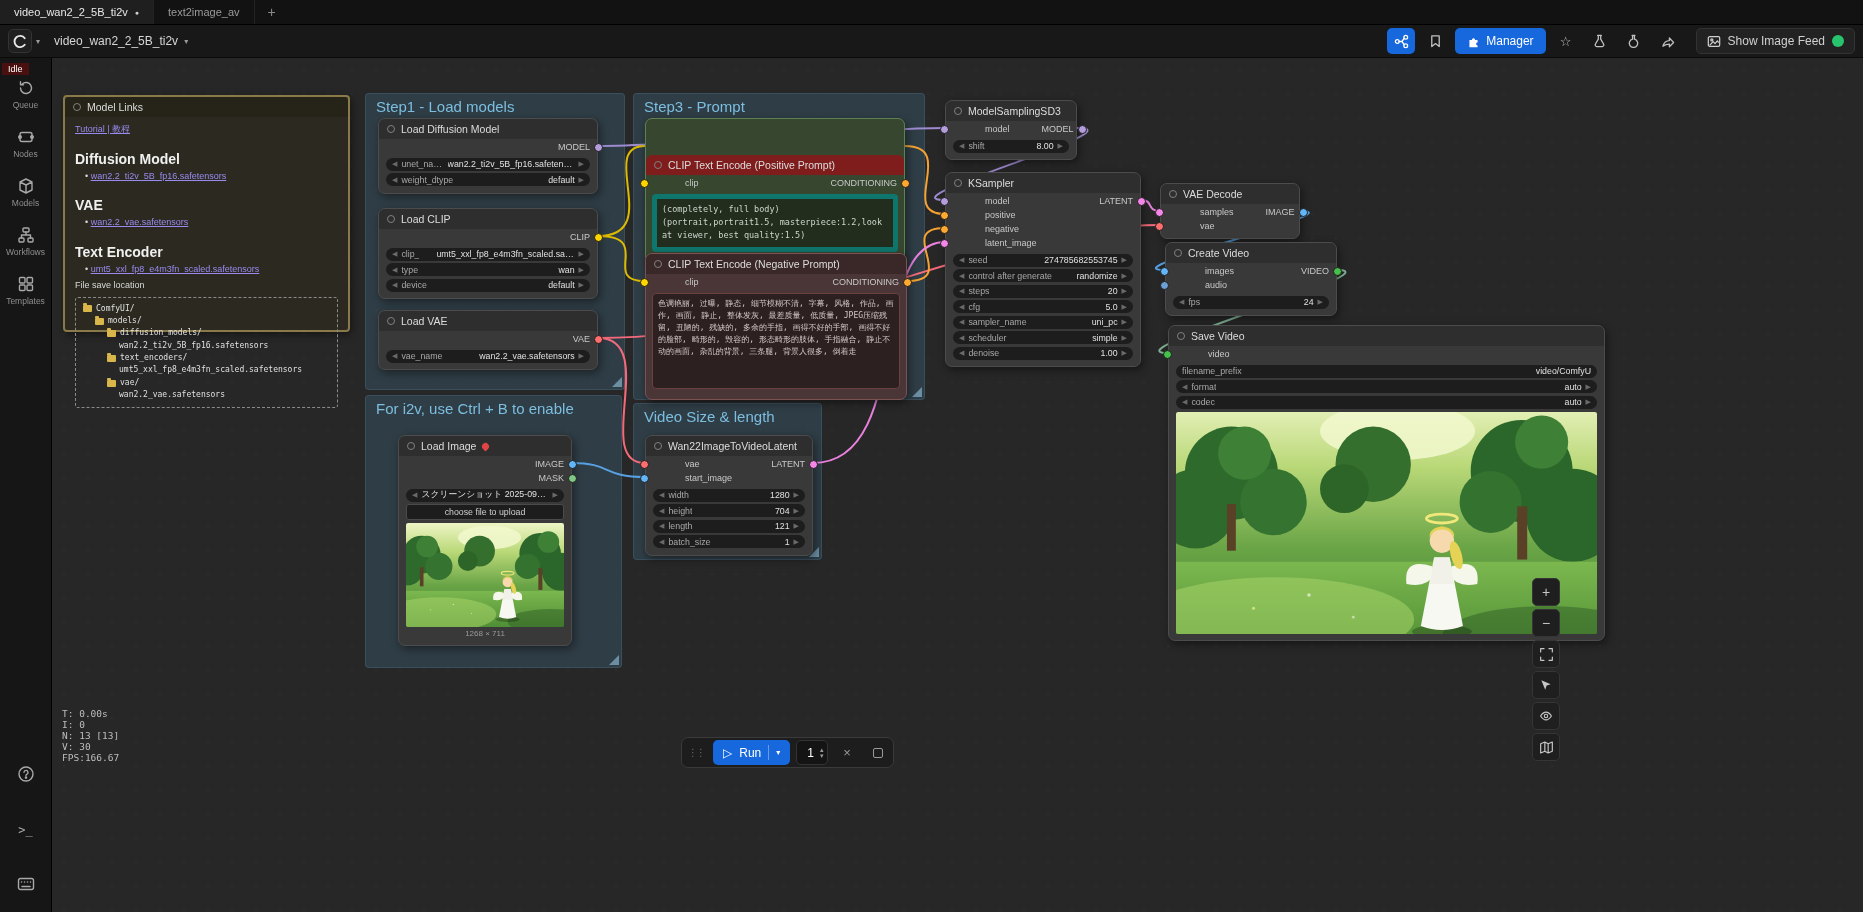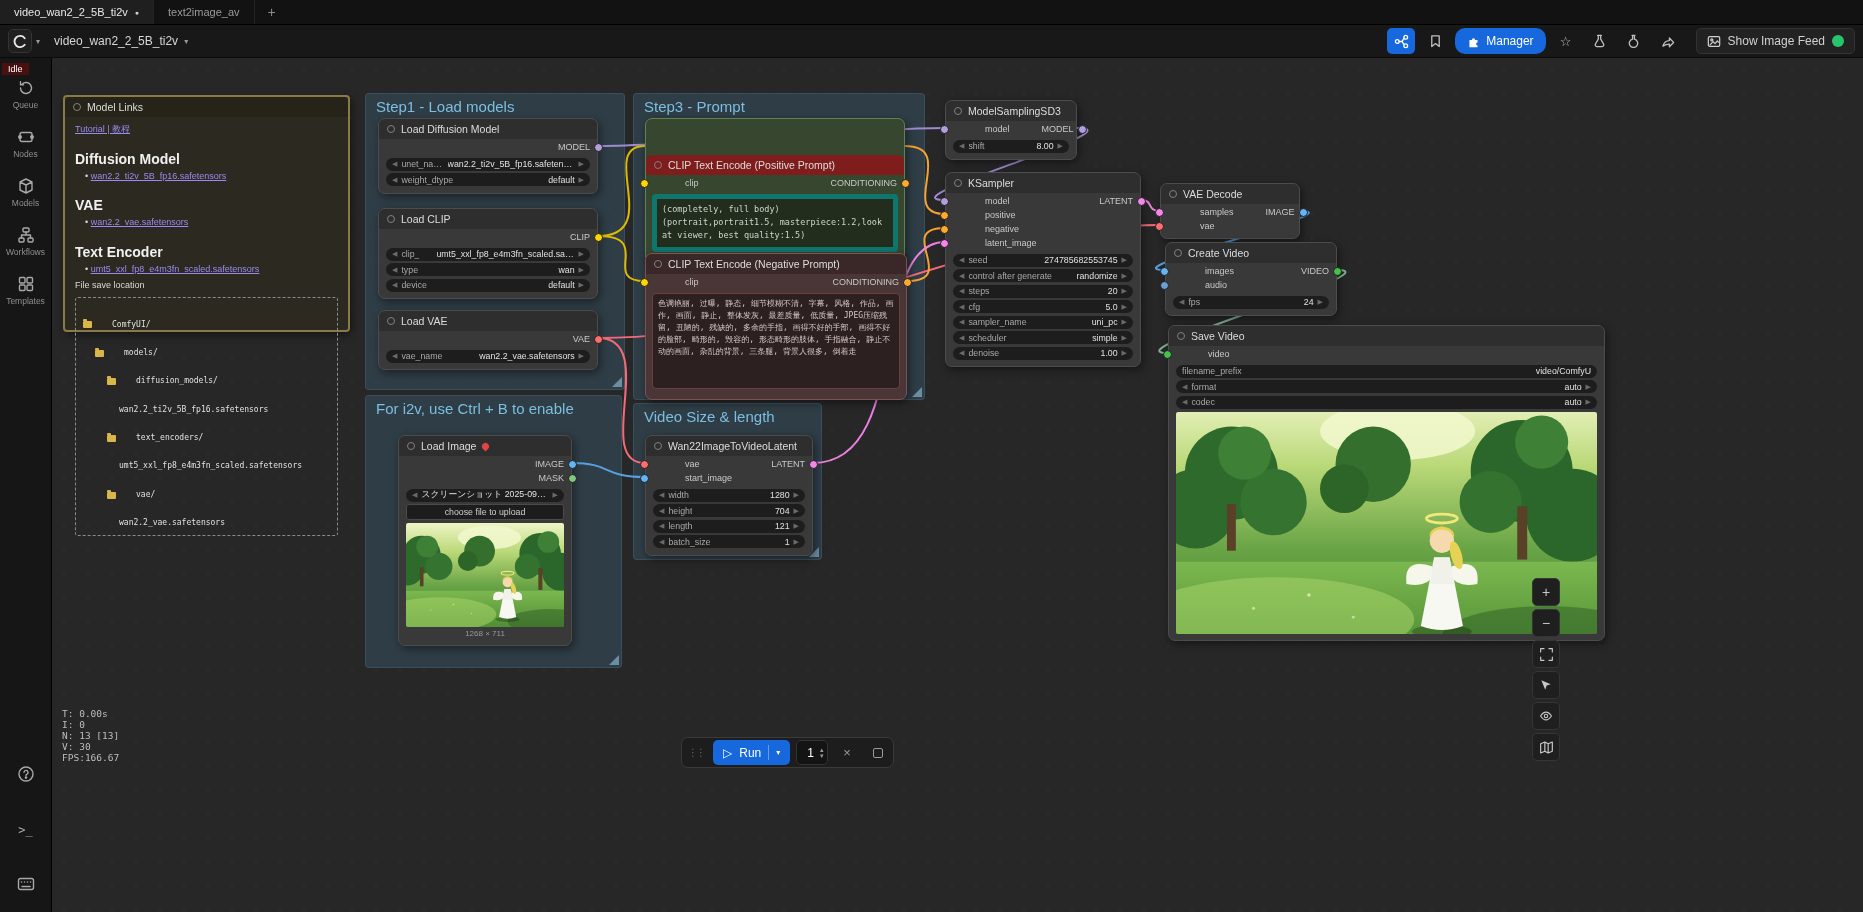--- a/index.html
+++ b/index.html
@@ -20,21 +20,21 @@
   .mb-left { display:flex; align-items:center; gap:14px; }
   .logo-btn { display:flex; align-items:center; gap:4px; cursor:pointer; }
   .logo-sq { width:24px; height:24px; background:#202020; border:1px solid #333; border-radius:5px;
     display:flex; align-items:center; justify-content:center; }
   .caret { font-size:8px; color:#9a9a9a; }
   .wf-name { display:flex; align-items:center; gap:6px; font-size:12px; color:#d6d6d6; cursor:pointer; }
   .mb-right { display:flex; align-items:center; gap:6px; }
   .icon-btn { width:28px; height:26px; border:none; border-radius:5px; background:transparent; color:#c0c0c0;
     display:flex; align-items:center; justify-content:center; cursor:pointer; font-size:13px; }
   .icon-btn.blue { background:#1668dc; color:#fff; }
-  .manager-btn { height:26px; background:#1668dc; color:#fff; border:none; border-radius:10px;
+  .manager-btn { height:26px; background:#1668dc; color:#fff; border:none; border-radius:5px;
     display:flex; align-items:center; gap:6px; padding:0 12px; font-size:12px; cursor:pointer; }
   .feed-btn { height:26px; background:#222; border:1px solid #333; border-radius:5px; display:flex;
     align-items:center; gap:7px; padding:0 10px; font-size:12px; color:#d0d0d0; cursor:pointer; margin-left:8px; }
   .toggle-dot { width:12px; height:12px; border-radius:50%; background:#27c46d; }
 
   
   .idle-badge { position:absolute; left:2px; top:63px; background:#4a1010; color:#fff; font-size:9px;
     padding:1px 6px; z-index:50; }
 
   
@@ -103,21 +103,21 @@
   
   .note { position:absolute; z-index:2; background:#2c2a20; border:2px solid #8a7a4a; border-radius:4px;
     box-shadow:2px 3px 8px rgba(0,0,0,0.45); }
   .note .nhead { background:#262418; border-radius:6px 6px 0 0; }
   .note-body { padding:6px 10px; font-size:9px; line-height:1.5; color:#d8d8d8; }
   .nlink { color:#9a8af0; text-decoration:underline; cursor:pointer; }
   .nhd { font-weight:bold; font-size:14px; color:#f0f0f0; margin-top:12px; }
   .nbullet { padding-left:10px; }
   .tree { border:1px dashed #8a8a8a; border-radius:3px; margin-top:4px; padding:5px 7px;
     font-family:"DejaVu Sans Mono",monospace; font-size:8px; line-height:1.55; color:#e0e0e0; }
-  .trow { display:flex; align-items:center; gap:20px; white-space:nowrap; overflow:hidden;margin-top:16px; }
+  .trow { display:flex; align-items:center; gap:4px; white-space:nowrap; overflow:hidden; }
   .folder { width:9px; height:7px; background:#d8b64a; border-radius:1px; flex:none; position:relative; }
   .folder::before { content:""; position:absolute; top:-2px; left:0; width:4px; height:2px; background:#d8b64a;
     border-radius:1px 1px 0 0; }
 
   
   .runbar { position:absolute; left:629px; top:679px; z-index:20; height:31px; background:#1d1d1d;
     border:1px solid #3a3a3a; border-radius:7px; display:flex; align-items:center; padding:3px; gap:6px; }
   .drag-dots { color:#6a6a6a; font-size:10px; letter-spacing:-2px; padding:0 3px; cursor:grab; }
   .run-btn { height:25px; background:#1668dc; border:none; border-radius:5px; color:#fff; display:flex;
     align-items:center; gap:7px; padding:0 10px; font-size:12px; cursor:pointer; }

